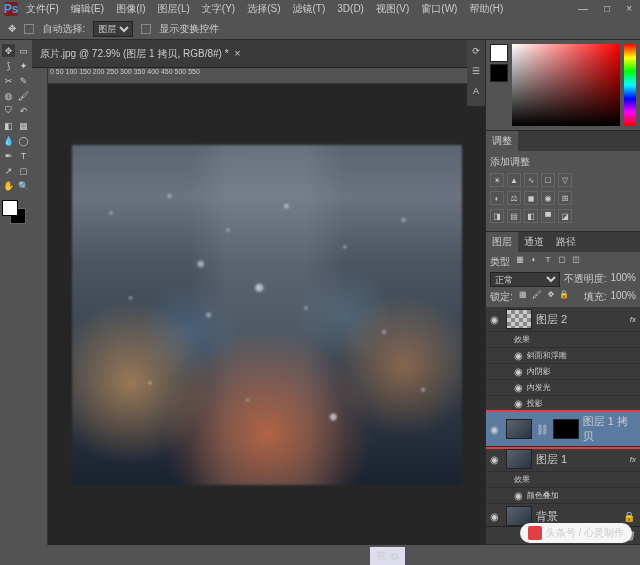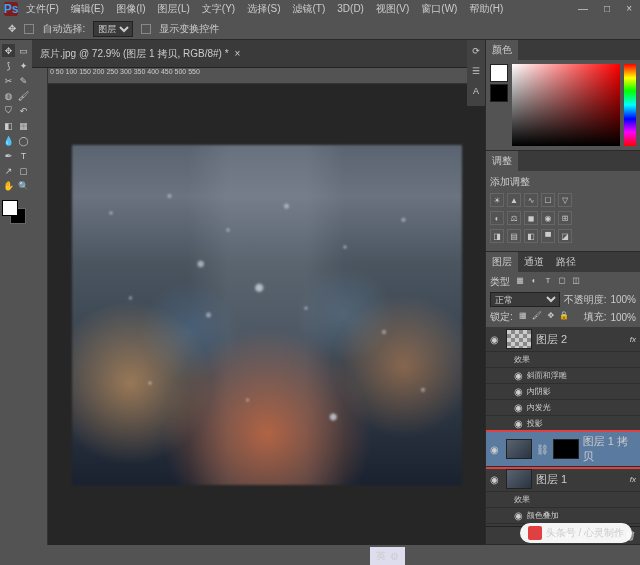--- a/index.html
+++ b/index.html
@@ -63,21 +63,21 @@
 .color-field{flex:1;background:linear-gradient(to bottom,rgba(0,0,0,0),#000),linear-gradient(to right,#fff,#f00);position:relative}
 .hue-strip{width:12px;background:linear-gradient(180deg,#f00 0%,#ff0 17%,#0f0 33%,#0ff 50%,#00f 67%,#f0f 83%,#f00 100%)}
 .color-chips{width:18px;display:flex;flex-direction:column;gap:2px}
 .color-chips div{width:18px;height:18px;border:1px solid #222}
 .adjustments{padding:4px;font-size:9px}
 .adj-label{margin-bottom:4px}
 .adj-icons{display:flex;gap:3px;margin-bottom:4px}
 .adj-icons span{width:14px;height:14px;border:1px solid #666;display:flex;align-items:center;justify-content:center;font-size:8px}
 .layers-panel{flex:1;display:flex;flex-direction:column;overflow:hidden}
 .layer-controls{padding:3px 4px;font-size:9px;display:flex;flex-direction:column;gap:3px}
-.layer-controls .row{display:flex;align-items:center;gap:4px}
+.layer-controls .row{display:flex;align-items:flex-start;gap:4px}
 .layer-controls select{background:#3a3a3a;border:1px solid #222;color:#ccc;font-size:9px;height:15px;flex:1}
 .lock-icons{display:flex;gap:2px}
 .lock-icons span{width:12px;height:12px;font-size:8px;text-align:center}
 .layer-list{flex:1;overflow-y:auto;background:#3a3a3a}
 .layer{display:flex;align-items:center;padding:2px 4px;gap:4px;border-bottom:1px solid #2e2e2e;min-height:22px}
 .layer.selected{background:#5a7aa0;outline:2px solid #e04040}
 .layer .eye{width:12px;font-size:10px}
 .layer .thumb{width:26px;height:20px;background:linear-gradient(135deg,#5a6470,#2a3340);border:1px solid #222}
 .layer .thumb.trans{background:repeating-conic-gradient(#888 0 25%,#ccc 0 50%) 0 0/8px 8px}
 .layer .thumb.mask{background:#000}
@@ -168,23 +168,20 @@
  </div>
 
  <div class="collapsed-icons">
   <div>⟳</div>
   <div>☰</div>
   <div>A</div>
  </div>
 
  <div class="right-panels">
   <div class="panel">
-   <div class="panel-tabs">
-          <span class="active">颜色</span>
-        </div>
    <div class="color-picker">
     <div class="color-chips">
      <div style="background:#fff"></div>
      <div style="background:#000"></div>
     </div>
     <div class="color-field"></div>
     <div class="hue-strip"></div>
    </div>
   </div>
   <div class="panel">

